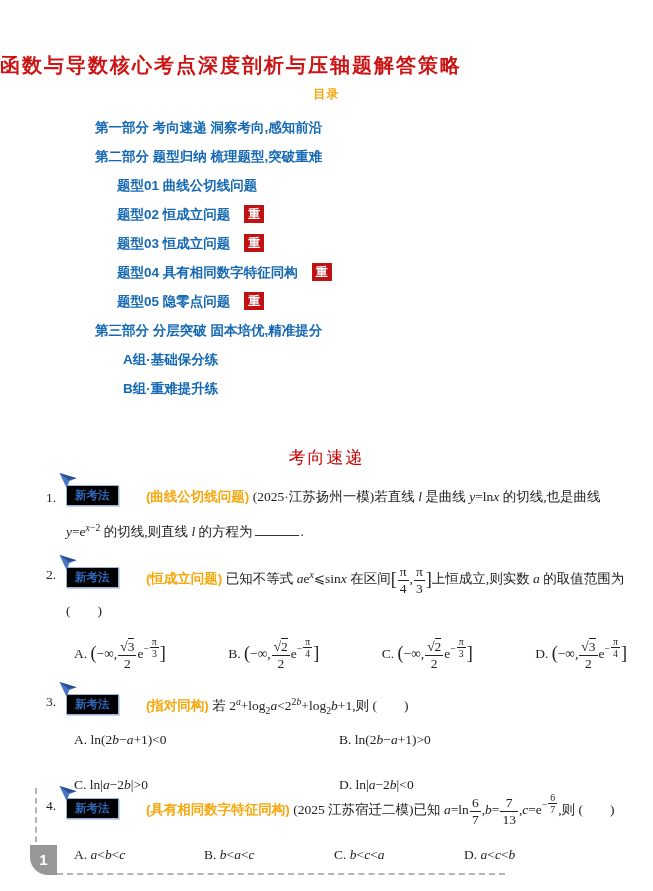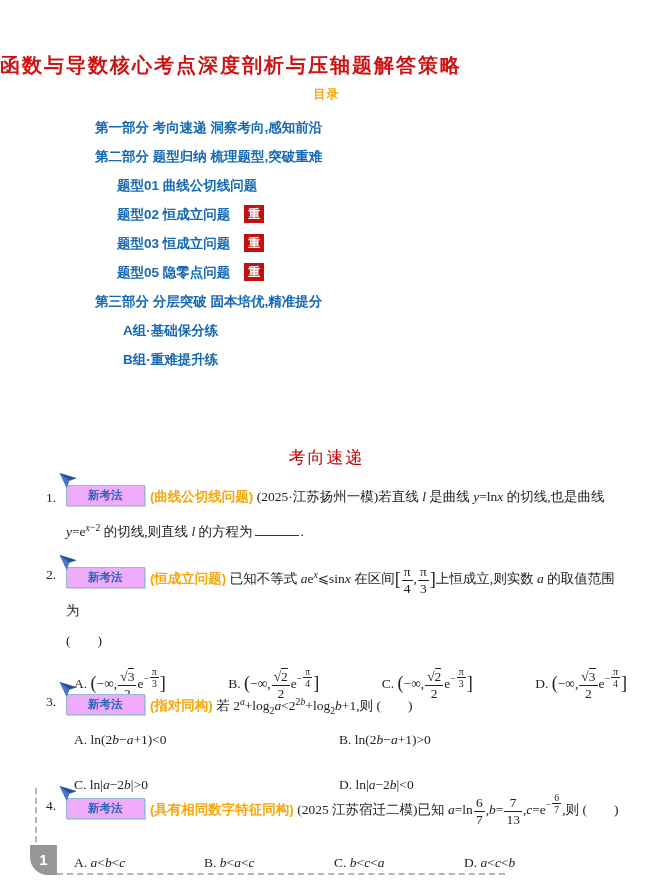--- a/index.html
+++ b/index.html
@@ -25,23 +25,23 @@
   .toc-item.lvl1{padding-left:22px;}
   .toc-item.lvl2{padding-left:28px;}
   .tag-sq{display:inline-block;background:#c01212;color:#fff;font-size:12px;line-height:16px;
           padding:1px 4px;margin-left:14px;font-weight:bold;vertical-align:1px;}
 
   
   .q{position:absolute;left:66px;right:26px;font-size:13.5px;line-height:30px;}
   .qnum{position:absolute;left:-20px;top:6px;line-height:20px;}
   .q1{top:482px;} .q2{top:559px;} .q3{top:686px;} .q4{top:790px;}
   .qbody{display:block;}
-  .nkf{position:relative;display:inline-block;border:1px solid #9db6d6;background:#f0abfc;
+  .nkf{position:relative;display:inline-block;border:1px solid #9db6d6;background:#000000;
        color:#2f66b8;font-family:"Liberation Sans",sans-serif;font-weight:bold;font-size:11.5px;
-       line-height:15px;padding:2px 21px;margin-right:2px;box-shadow:1px 1px 0 #c9d4e4;
+       line-height:15px;padding:2px 8px;margin-right:24px;box-shadow:1px 1px 0 #c9d4e4;
        vertical-align:2px;}
   .nkf-icon{position:absolute;top:-14px;left:-9px;width:21px;height:18px;}
   .qtag{color:#f6a70b;font-weight:bold;font-family:"Liberation Sans",sans-serif;}
   .blank{display:inline-block;width:44px;height:13px;border-bottom:1px solid #333;
          vertical-align:baseline;margin:0 2px;}
   sup{font-size:0.72em;} sub{font-size:0.72em;}
 
   
   .fr{display:inline-block;vertical-align:-0.75em;text-align:center;line-height:1.15;margin:0 1px;}
   .fr .n{display:block;padding:0 2px;border-bottom:1px solid #222;}
@@ -49,21 +49,21 @@
   sup .fr{vertical-align:-0.55em;}
   .rad{white-space:nowrap;}
   .rad .ov{border-top:1px solid #222;padding-top:0px;}
   .bb{font-size:1.35em;vertical-align:-0.1em;font-family:"Liberation Serif",serif;}
 
   
   .opts-row{display:flex;justify-content:space-between;padding-left:8px;margin-top:4px;
             line-height:38px;}
   .opts-grid{display:grid;grid-template-columns:265px 1fr;row-gap:19px;padding-left:8px;
              margin-top:2px;line-height:26px;}
-  .opts-row4{display:flex;padding-left:8px;margin-top:24px;line-height:24px;}
+  .opts-row4{display:flex;padding-left:8px;margin-top:16px;line-height:24px;}
   .opts-row4 .opt{width:130px;}
 
   
   .v-dash{position:absolute;left:35px;top:788px;height:64px;width:0;
           border-left:2px dashed #b5b5b5;}
   .h-dash{position:absolute;left:57px;top:873px;width:448px;height:0;
           border-top:2px dashed #b5b5b5;}
   .pagenum{position:absolute;left:30px;top:845px;width:27px;height:30px;background:#979797;
            color:#fff;border-bottom-left-radius:18px;text-align:center;line-height:29px;
            font-size:15px;font-weight:bold;font-family:"Liberation Sans",sans-serif;}
@@ -75,20 +75,21 @@
 
   <h1 class="doc-title">函数与导数核心考点深度剖析与压轴题解答策略</h1>
   <h2 class="toc-heading">目录</h2>
 
   <nav class="toc">
     <div class="toc-item lvl0"><span>第一部分 考向速递 洞察考向,感知前沿</span></div>
     <div class="toc-item lvl0"><span>第二部分 题型归纳 梳理题型,突破重难</span></div>
     <div class="toc-item lvl1"><span>题型01 曲线公切线问题</span></div>
     <div class="toc-item lvl1"><span>题型02 恒成立问题</span><span class="tag-sq">重</span></div>
     <div class="toc-item lvl1"><span>题型03 恒成立问题</span><span class="tag-sq">重</span></div>
+    <div class="toc-item lvl1"><span>题型04 具有相同数字特征同构</span><span class="tag-sq">重</span></div>
     <div class="toc-item lvl1"><span>题型05 隐零点问题</span><span class="tag-sq">重</span></div>
     <div class="toc-item lvl0"><span>第三部分 分层突破 固本培优,精准提分</span></div>
     <div class="toc-item lvl2"><span>A组·基础保分练</span></div>
     <div class="toc-item lvl2"><span>B组·重难提升练</span></div>
   </nav>
 
   <h2 class="section-heading">考向速递</h2>
 
   <section class="q q1">
     <span class="qnum">1.</span>

